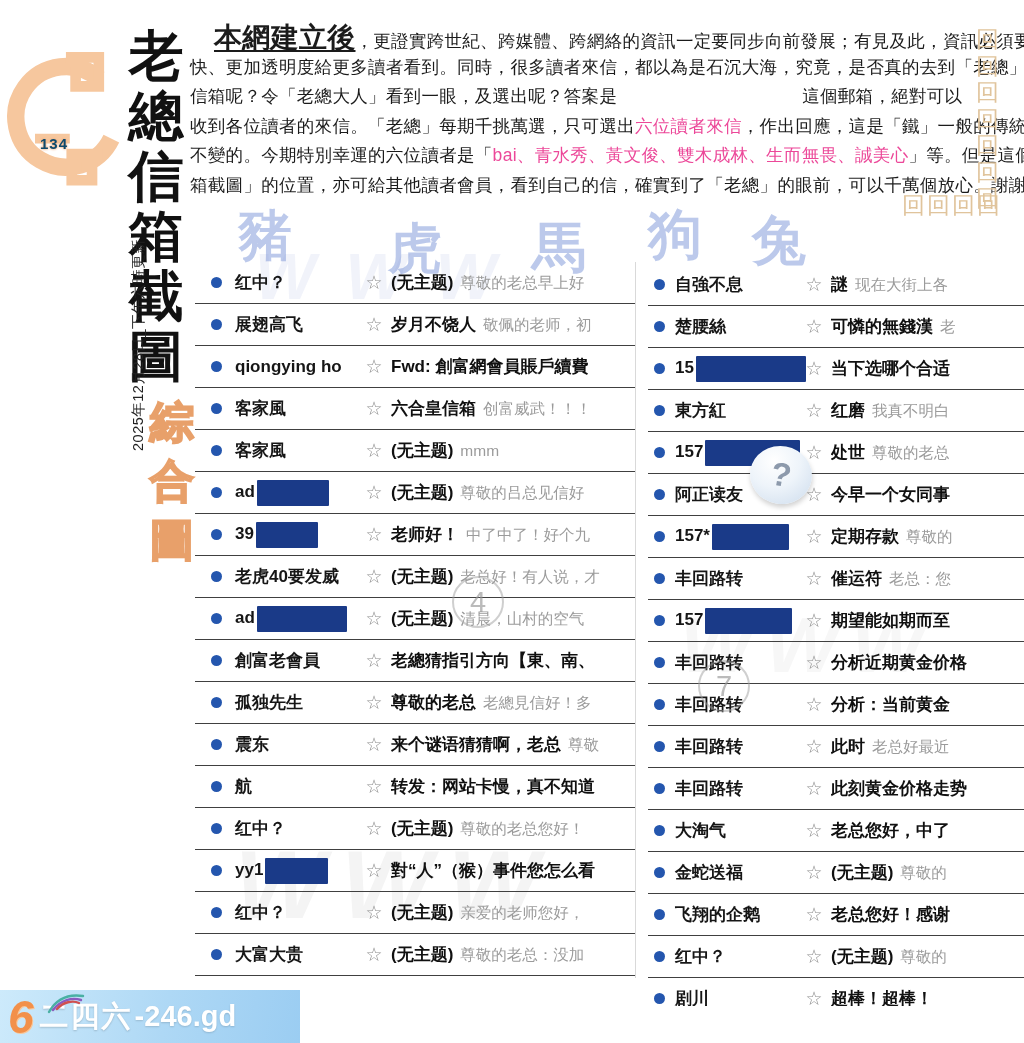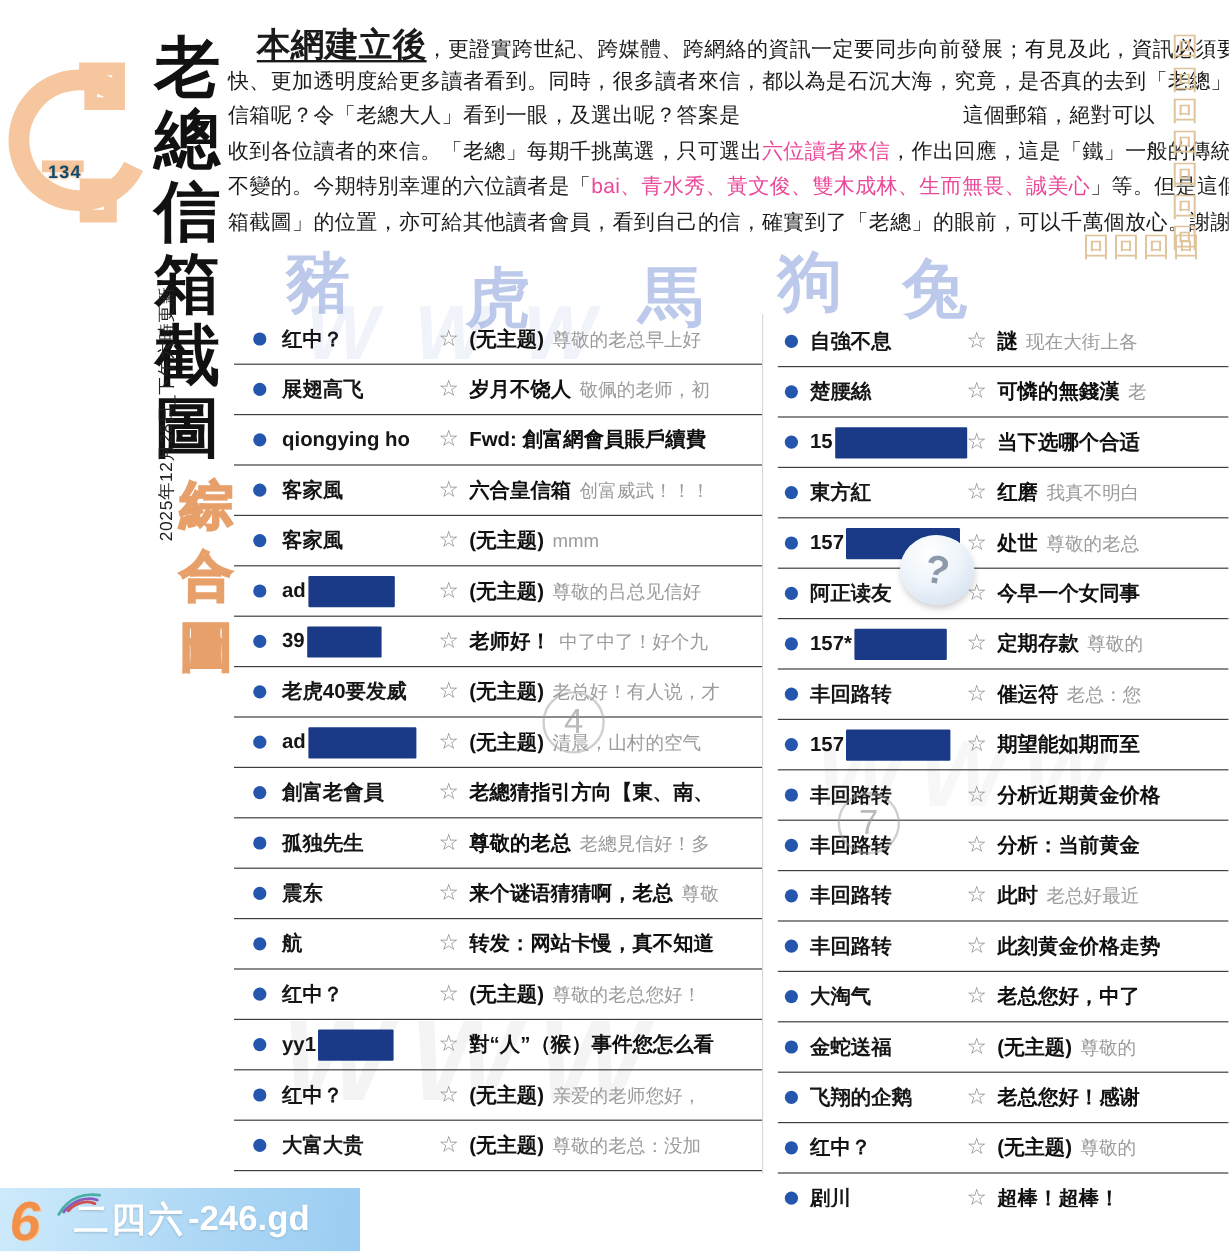--- a/index.html
+++ b/index.html
@@ -80,21 +80,21 @@
         font-size:33px;font-weight:800;color:#8d9aac;transform:rotate(10deg);}
 
   
   .footer-logo{position:absolute;left:0;top:990px;width:300px;height:53px;z-index:3;
         background:linear-gradient(100deg,#cdeafb 0%,#aed8f5 55%,#9bcdf2 100%);
         display:flex;align-items:center;}
   .logo-6{font-size:46px;font-weight:800;font-style:italic;color:#f2904a;margin-left:8px;
         text-shadow:1px 1px 0 #f8c79a;line-height:46px;}
   .feather{position:absolute;left:46px;top:2px;}
   .logo-cn{font-family:"DejaVu Serif","Liberation Serif",serif;font-weight:800;font-size:29px;
-        color:#fff;margin-left:28px;text-shadow:0 1px 2px rgba(0,0,0,.18);letter-spacing:2px;}
+        color:#fff;margin-left:6px;text-shadow:0 1px 2px rgba(0,0,0,.18);letter-spacing:2px;}
   .logo-domain{font-size:29px;font-weight:700;color:#fff;margin-left:2px;
         text-shadow:0 1px 2px rgba(0,0,0,.15);}
 </style>
 </head>
 <body>
 
 <div class="page">
 
   <svg class="ornament" viewBox="0 0 120 170">
     <g fill="none" stroke="#f6c79e">

